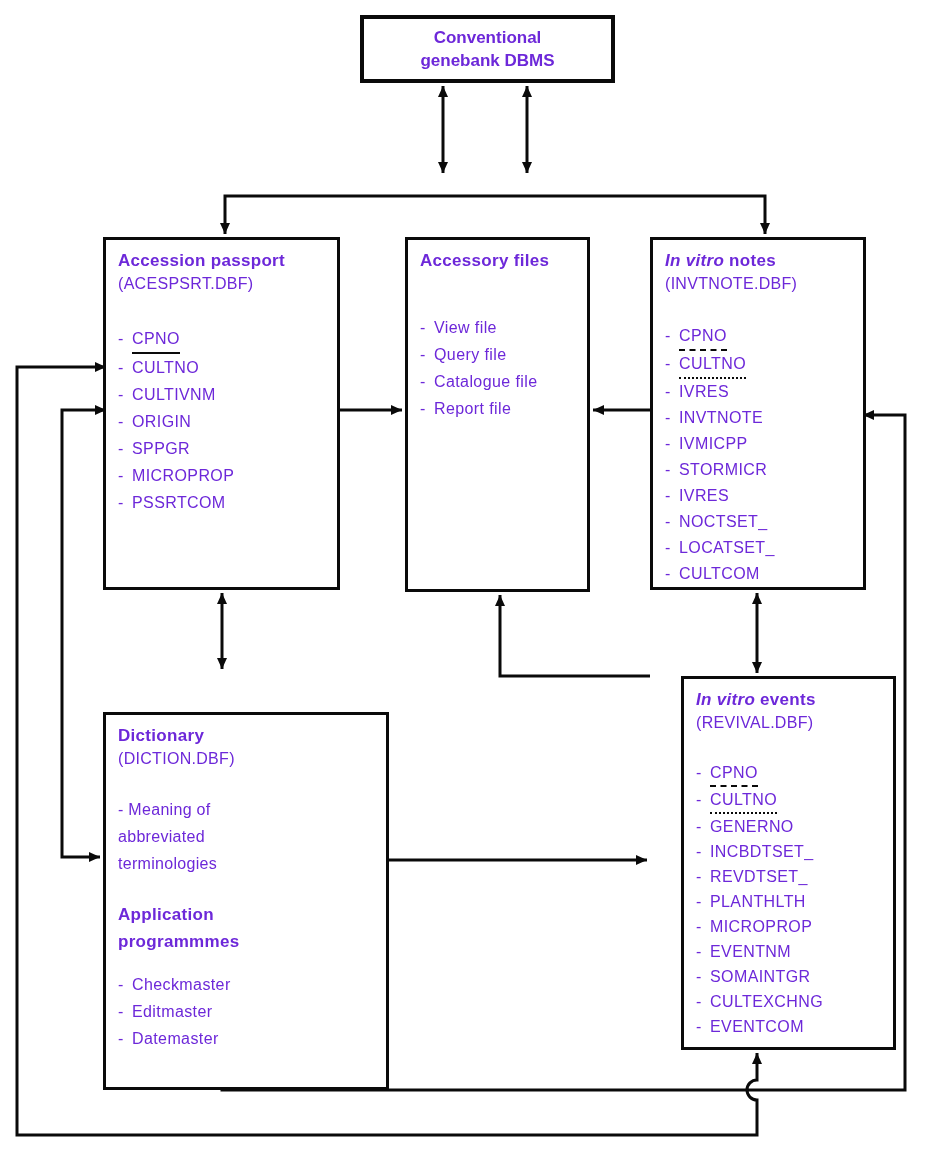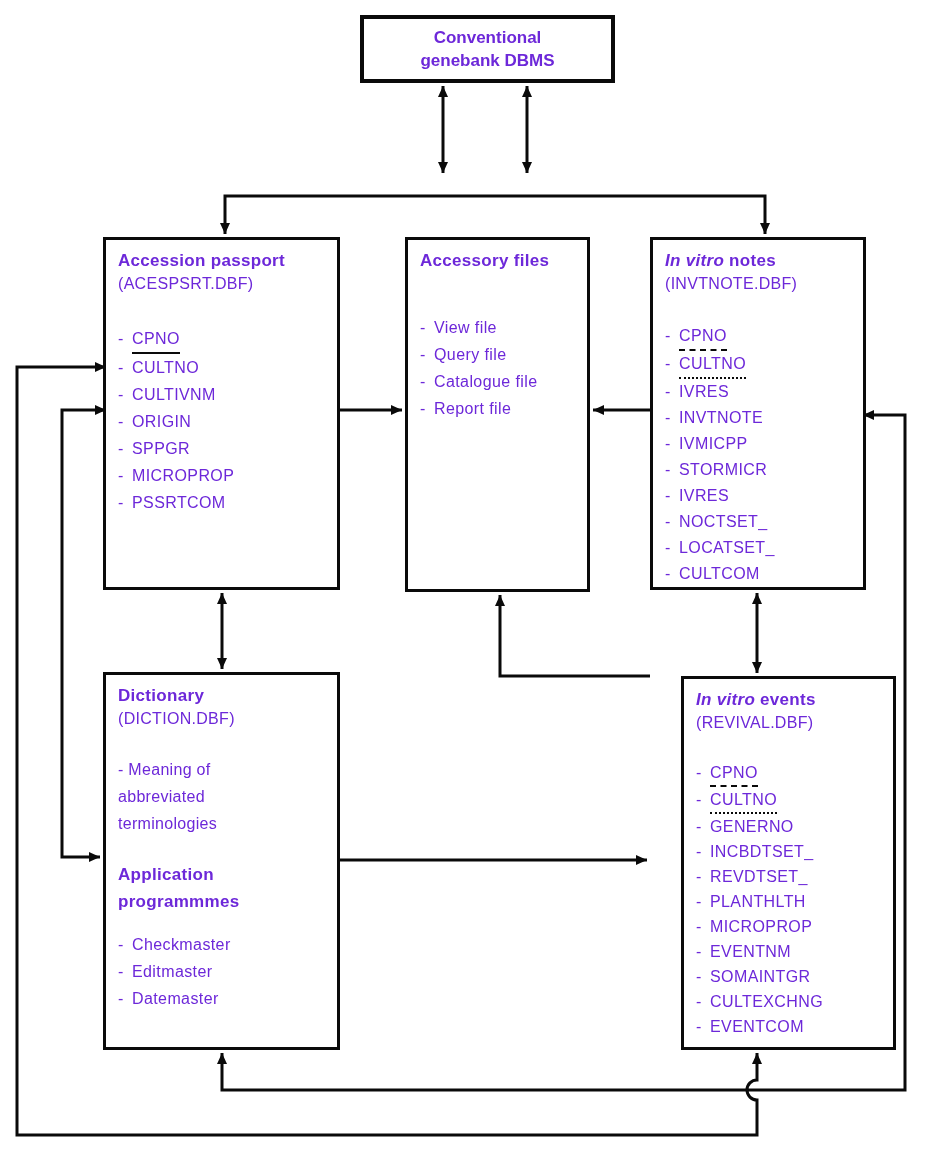--- a/index.html
+++ b/index.html
@@ -36,21 +36,21 @@
     border-width:4px;
     display:flex;flex-direction:column;align-items:center;justify-content:center;
     font-weight:bold;font-size:17px;line-height:23px;text-align:center;
   }
   #passport{left:103px;top:237px;width:237px;height:353px;}
   #accessory{left:405px;top:237px;width:185px;height:355px;}
   #accessory .fields{margin-top:42px;}
   #notes{left:650px;top:237px;width:216px;height:353px;}
   #notes .fields{margin-top:28px;}
   #notes .fld{line-height:26px;}
-  #dictionary{left:103px;top:672px;width:237px;height:378px;}
+  #dictionary{left:103px;top:712px;width:286px;height:378px;}
   #events{left:650px;top:676px;width:215px;height:374px;margin-left:31px;}
   #events .fields{margin-top:26px;}
   #events .fld{line-height:25px;}
   .pre{white-space:pre-line;}
   .dict-note{margin-top:26px;font-size:16px;line-height:27px;letter-spacing:.3px;}
   .dict-sub{margin-top:24px;font-weight:bold;font-size:17px;line-height:27px;letter-spacing:.3px;}
   .dict-progs{margin-top:16px;}
 </style>
 </head>
 <body>

